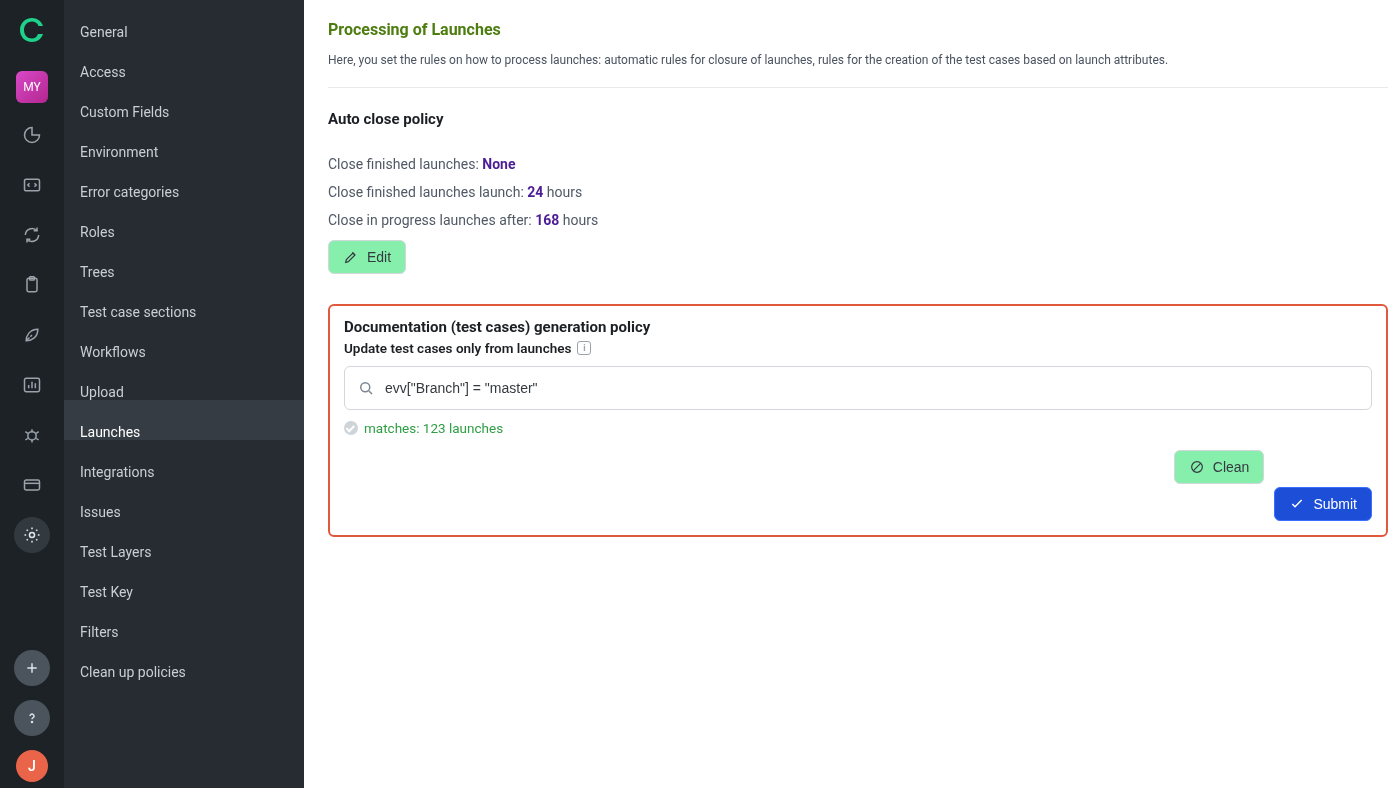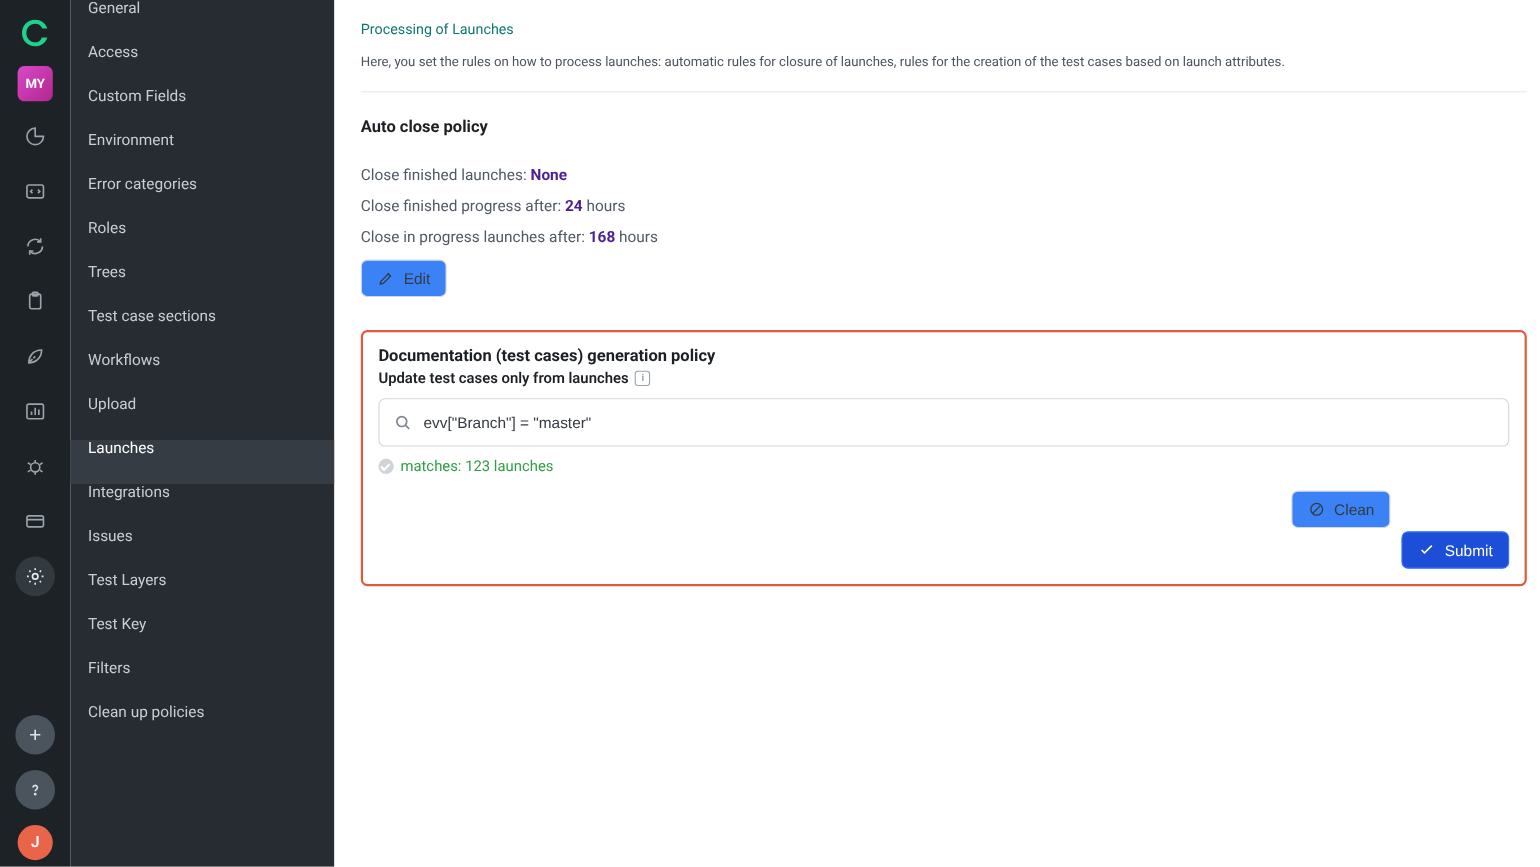--- a/index.html
+++ b/index.html
@@ -27,22 +27,22 @@
   .rail .spacer-grow { flex: 1; }
   .logo {
     width: 32px; height: 32px;
     display:flex; align-items:center; justify-content:center;
   }
   .logo svg { display:block; }
   .proj-badge {
     width: 32px; height: 32px;
     border-radius: 6px;
     background: linear-gradient(135deg,#d849c7,#b3268f);
-    color:#fff; font-weight:700; font-size:12px;
-    display:flex; align-items:center; justify-content:center;
+    color:#fff; font-weight:400; font-size:12px;
+    display:flex; align-items:center; justify-content:center;margin-top:11px;
   }
   .rail-icon {
     width: 36px; height: 36px;
     border-radius: 50%;
     display:flex; align-items:center; justify-content:center;
     color: #9aa3ab;
   }
   .rail-icon svg { stroke: currentColor; }
   .rail-icon.active {
     background: #323a40;
@@ -65,41 +65,41 @@
   
   .sidebar {
     width: 240px;
     background: #262c31;
     padding-top: 0;
     display:flex; flex-direction:column;
   }
   .sidebar-item {
     height: 40px;
     padding: 0 16px;
-    display:flex; align-items:flex-start;
+    display:flex; align-items:flex-end;
     color: #c9ced3;
     font-size: 14px;
     cursor: pointer;
   }
   .sidebar-item.active {
     background: #353c44;
     color: #ffffff;
   }
 
   
   .main {
     flex: 1;
     padding: 20px 12px 20px 24px;
     overflow:auto;
     background:#fff;
   }
   .h1 {
-    font-size: 13px;
-    font-weight: 400;
-    color: #0f766e;
+    font-size: 16px;
+    font-weight: 700;
+    color: #4d7c0f;
     margin-bottom: 14px;
   }
   .desc {
     font-size: 12px;
     color: #4a5360;
     margin-bottom: 20px;
   }
   .divider {
     border: none;
     border-top: 1px solid #e7e9ec;
@@ -113,21 +113,21 @@
   }
   .kv {
     font-size: 14px;
     color: #505965;
     margin-bottom: 12px;
   }
   .kv .strong { color:#4c1d95; font-weight:700; }
   .btn {
     display:inline-flex; align-items:center; gap:8px;
     border: 1px solid #d3d7dc;
-    background: #3b82f6;
+    background: #86efac;
     color: #353a41;
     border-radius: 6px;
     height: 34px;
     padding: 0 14px;
     font-size: 14px;
     cursor:pointer;
   }
   .btn.primary {
     background: #1d4ed8;
     border-color: #3970ff;
@@ -330,21 +330,21 @@
   <div class="h1">Processing of Launches</div>
   <div class="desc">Here, you set the rules on how to process launches: automatic rules for closure of launches, rules for the creation of the test cases based on launch attributes.</div>
   <hr class="divider">
 
   <div class="h2">Auto close policy</div>
 
   <div class="kv">
     <span>Close finished launches: </span><span class="strong">None</span>
   </div>
   <div class="kv">
-    <span>Close finished progress after: </span><span class="strong">24</span><span> hours</span>
+    <span>Close finished launches launch: </span><span class="strong">24</span><span> hours</span>
   </div>
   <div class="kv">
     <span>Close in progress launches after: </span><span class="strong">168</span><span> hours</span>
   </div>
 
   <button class="btn">
     <svg width="16" height="16" viewBox="0 0 24 24" fill="none" stroke-width="1.8">
       <path d="M4 20l4-1 10-10-3-3L5 16l-1 4z"></path>
         <path d="M14 5l3 3"></path>
     </svg>

